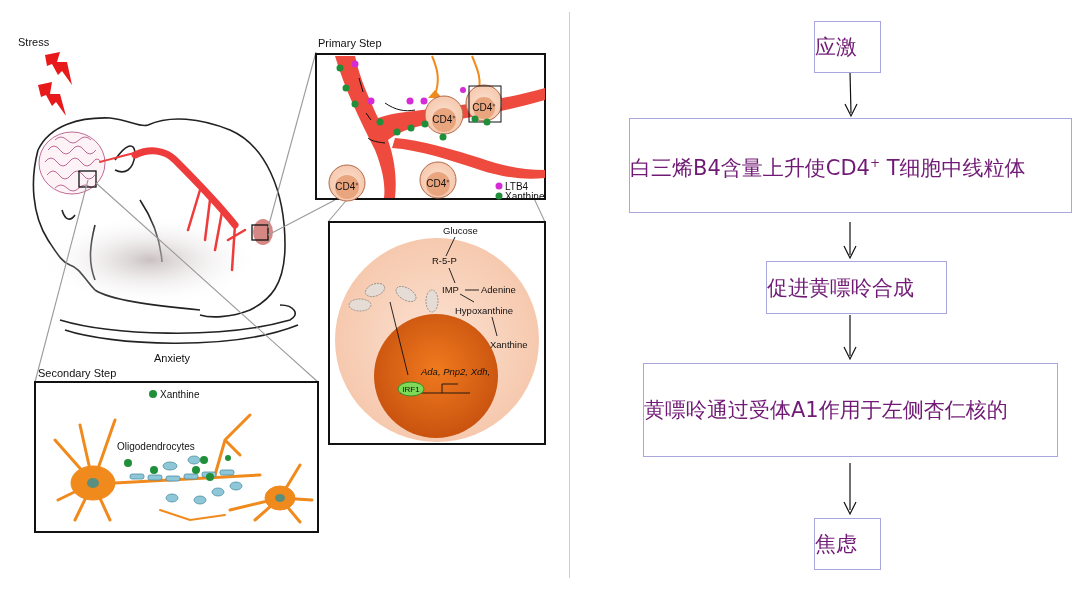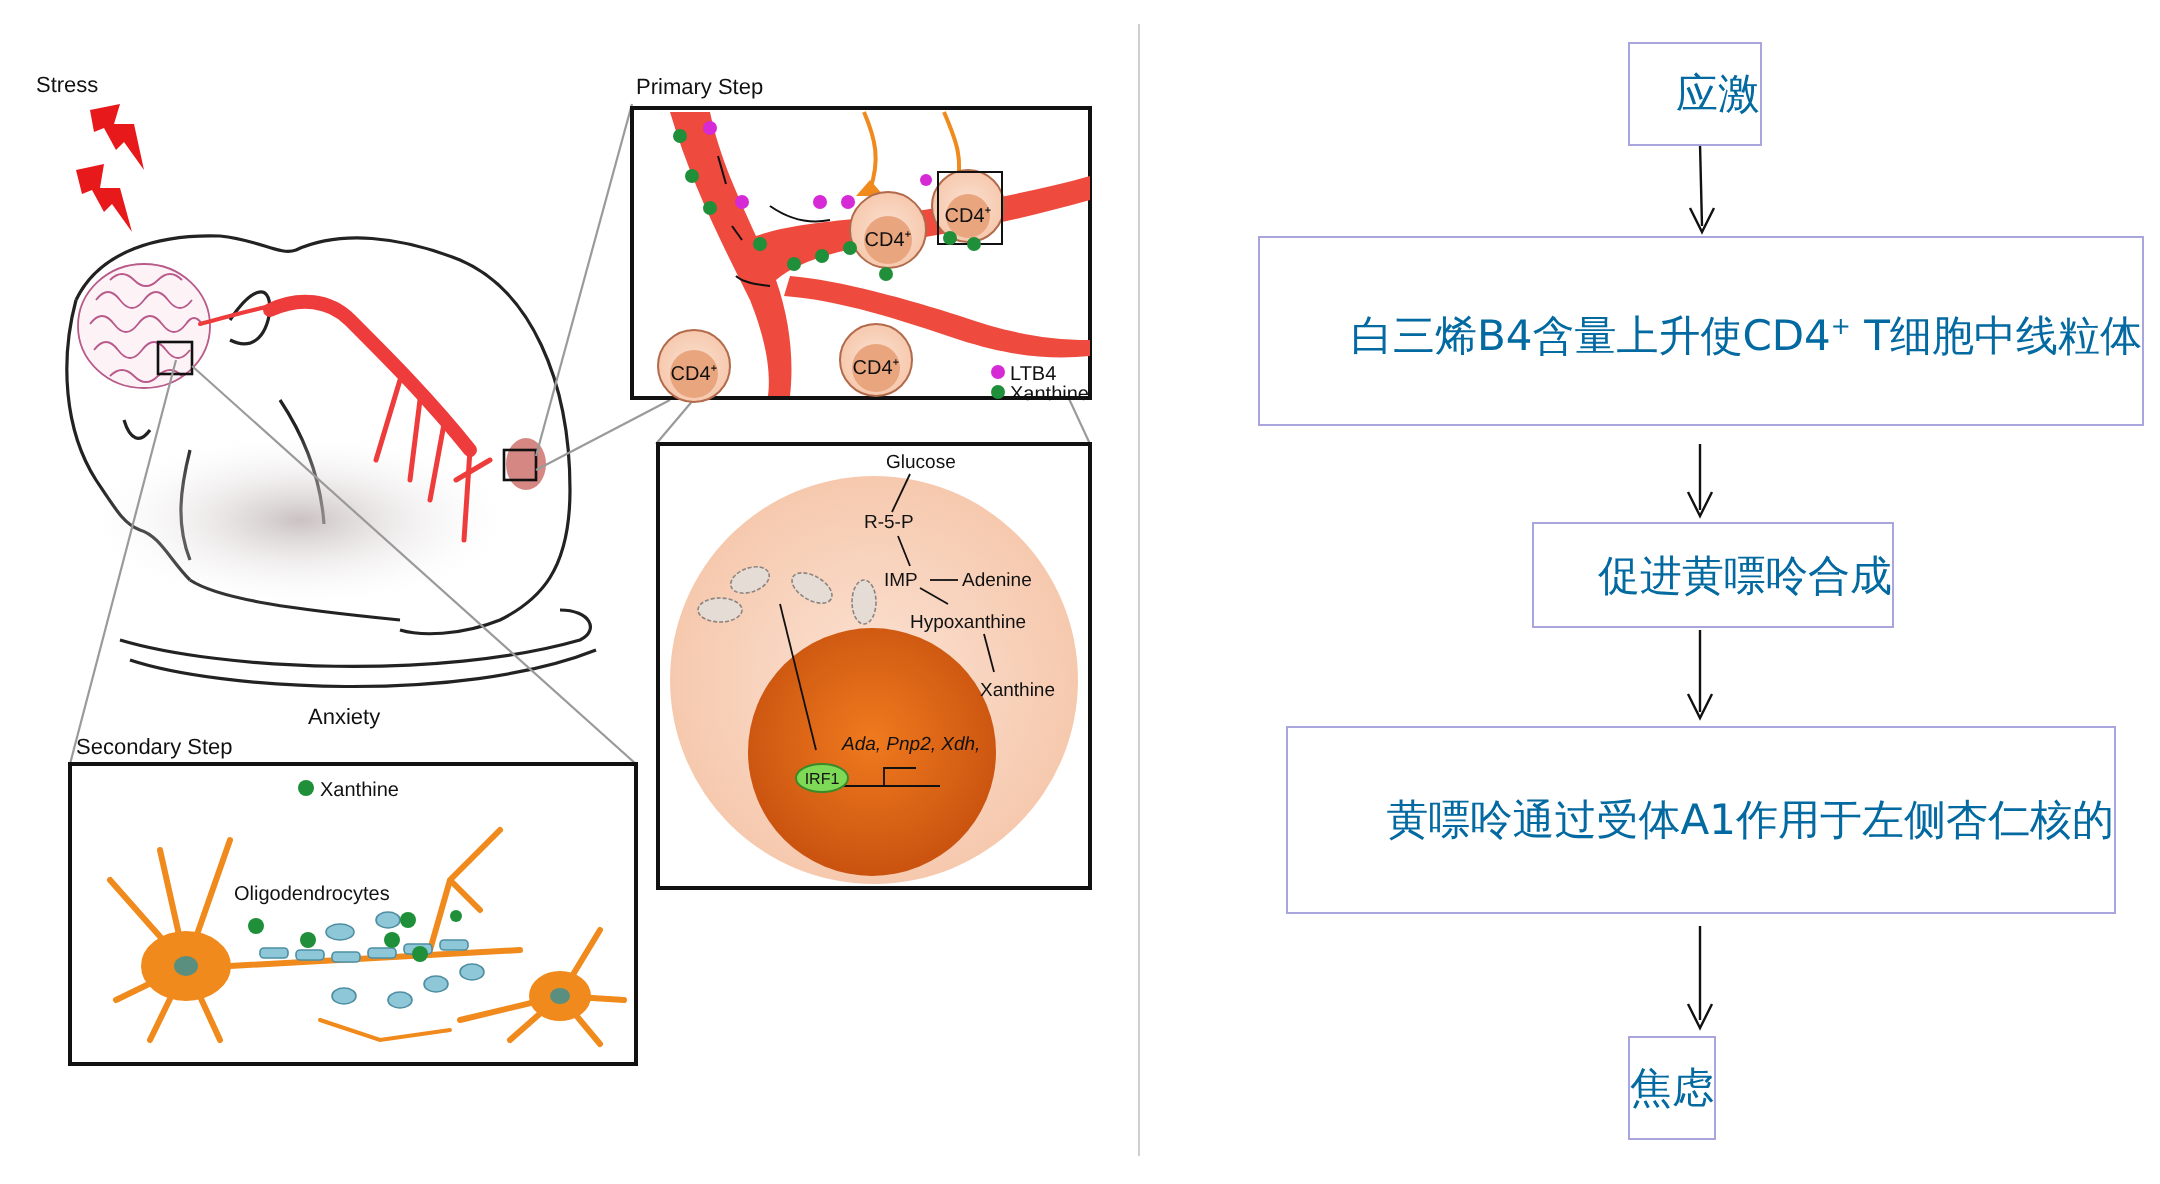--- a/index.html
+++ b/index.html
@@ -3,21 +3,21 @@
 <meta charset="utf-8">
 <style>
   * { box-sizing: border-box; margin: 0; padding: 0; }
   html, body { width: 1080px; height: 592px; background: #ffffff; overflow: hidden; }
   body { position: relative; font-family: "DejaVu Sans", "Liberation Sans", sans-serif; color: #222; }
 
   .left-panel { position: absolute; left: 0; top: 0; width: 570px; height: 592px; }
   .divider { position: absolute; left: 569px; top: 12px; width: 1px; height: 566px; background: #cfcfcf; }
   .right-panel { position: absolute; left: 580px; top: 0; width: 500px; height: 592px; }
 
-  .flow-box { position: absolute; border: 1.5px solid #a9a6dd; background: #fff; display: flex; flex-direction: column; align-items: flex-end; justify-content: center; text-align: center; font-family: "DejaVu Sans", sans-serif; font-size: 21px; color: #0369a1; line-height: 42px; }
+  .flow-box { position: absolute; border: 1.5px solid #a9a6dd; background: #fff; display: flex; flex-direction: column; align-items: flex-start; justify-content: center; text-align: center; font-family: "DejaVu Sans", sans-serif; font-size: 21px; color: #701a75; line-height: 42px; }
   .flow-box sup { font-size: 12px; vertical-align: super; }
 </style>
 </head>
 <body>
 
 <div class="left-panel">
   <svg width="570" height="592" viewBox="0 0 570 592">
     <defs>
       <radialGradient id="cellGrad" cx="50%" cy="50%" r="50%">
         <stop offset="0%" stop-color="#fbe1d2"></stop>
@@ -237,28 +237,28 @@
         <polyline points="264,347 270,359 276,347" fill="none"></polyline>
       <line x1="270" y1="463" x2="270" y2="510"></line>
         <polyline points="264,502 270,514 276,502" fill="none"></polyline>
     </g>
   </svg>
 
   <div class="flow-box" style="left:234px;top:21px;width:67px;height:52px;">
     <span>应激</span>
   </div>
 
-  <div class="flow-box" style="left:49px;top:118px;width:443px;height:95px;padding-left:16px;">
+  <div class="flow-box" style="left:49px;top:118px;width:443px;height:95px;">
     <span><span>白三烯B4含量上升使CD4</span><sup>+</sup><span> T细胞中线粒体</span></span>
   </div>
 
   <div class="flow-box" style="left:170px;top:261px;width:181px;height:53px;margin-left:16px;">
     <span>促进黄嘌呤合成</span>
   </div>
 
   <div class="flow-box" style="left:63px;top:363px;width:415px;height:94px;">
     <span>黄嘌呤通过受体A1作用于左侧杏仁核的</span>
   </div>
 
-  <div class="flow-box" style="left:234px;top:518px;width:44px;height:52px;">
+  <div class="flow-box" style="left:234px;top:518px;width:67px;height:52px;">
     <span>焦虑</span>
   </div>
 </div>
 
 </body></html>

